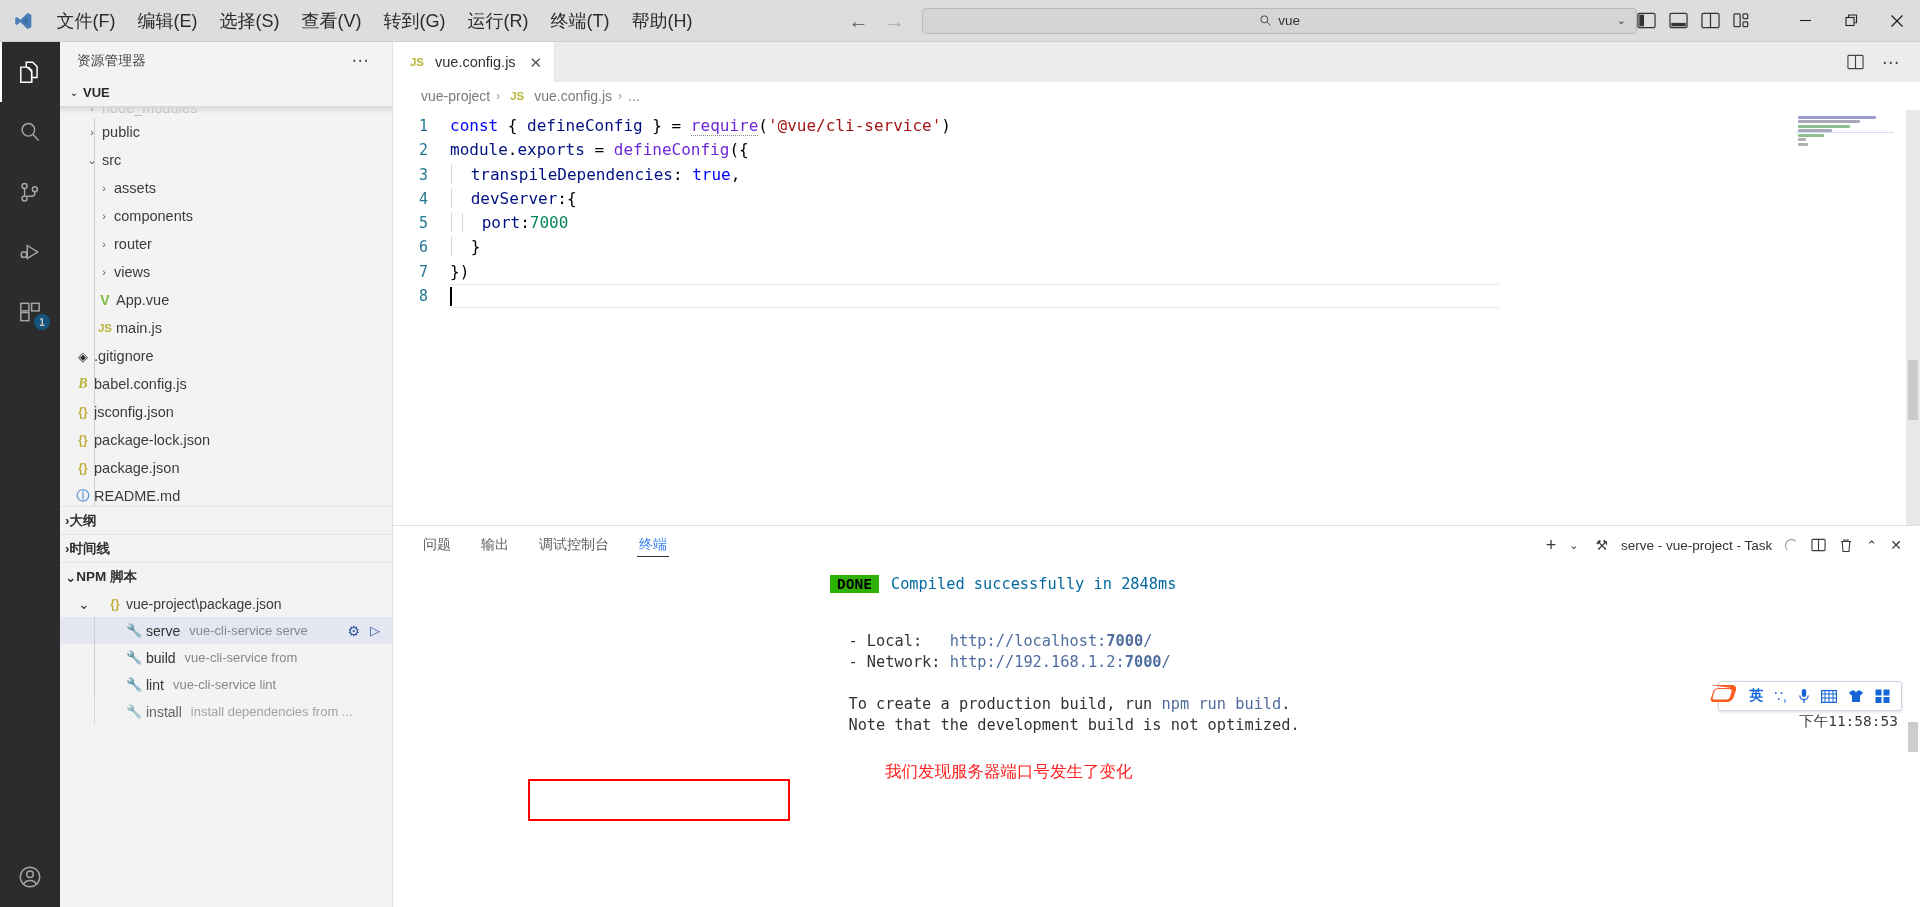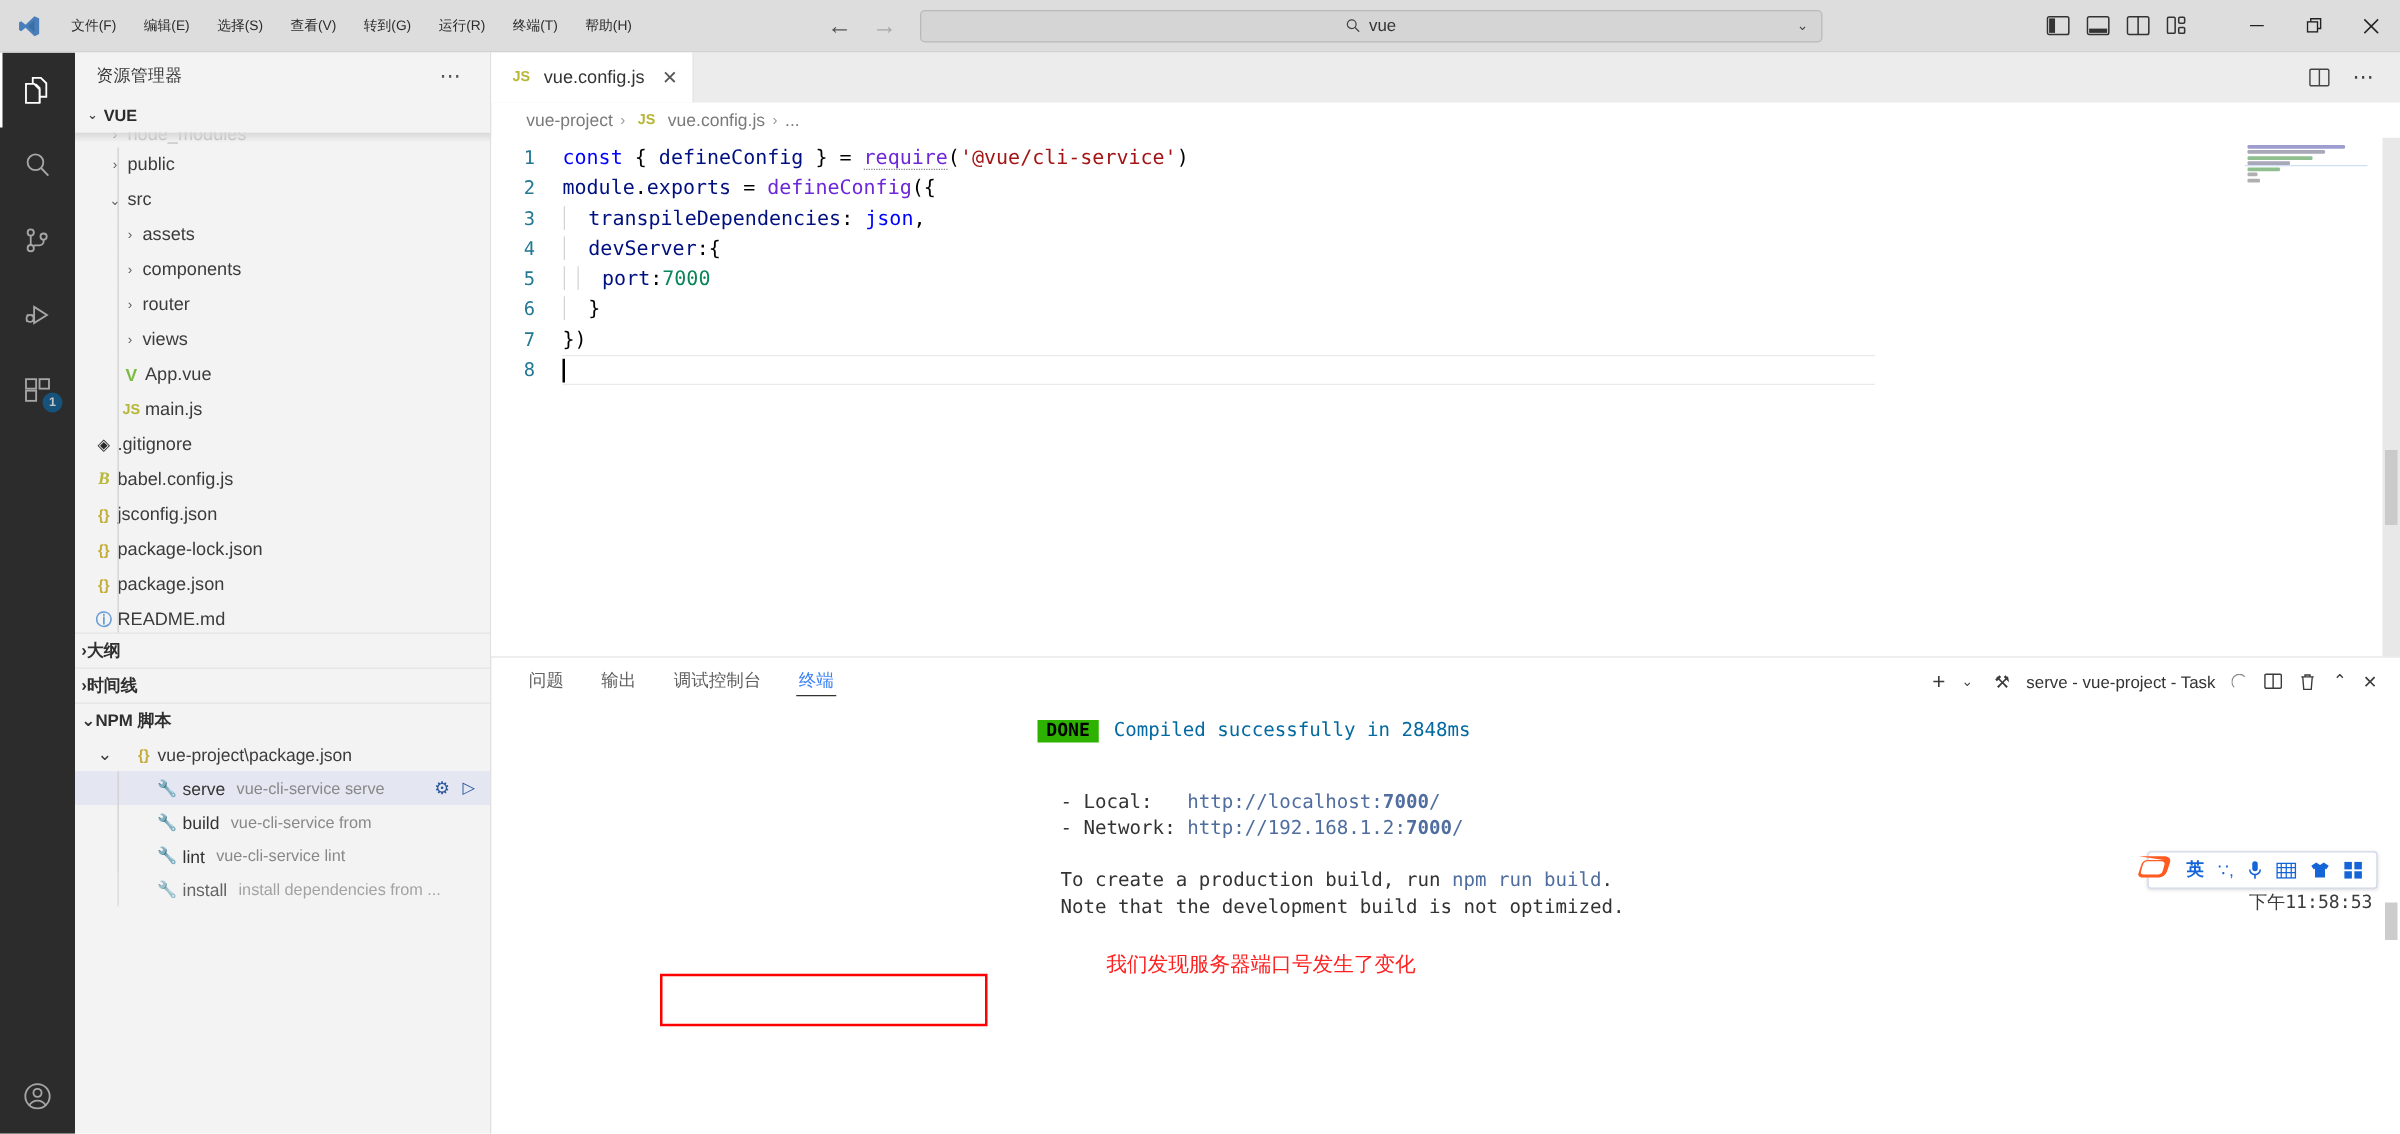--- a/index.html
+++ b/index.html
@@ -14,21 +14,21 @@
 
   
   .titlebar {
     height: 42px; background: #dddddd; display: flex; align-items: center;
     flex: 0 0 42px; position: relative; border-bottom: 1px solid #d0d0d0;
   }
   .vscode-logo { width: 46px; display: flex; align-items: center; justify-content: center; }
   .vscode-logo svg { width: 20px; height: 20px; }
   .menubar { display: flex; align-items: center; height: 100%; }
   .menu-item {
-    padding: 0 11px; font-size: 11px; color: #2b2b2b; line-height: 42px;
+    padding: 0 11px; font-size: 18px; color: #2b2b2b; line-height: 42px;
     cursor: default; white-space: nowrap;
   }
   .nav-arrows { display: flex; align-items: center; gap: 16px; margin-left: 145px; }
   .nav-arrow { font-size: 20px; color: #555; line-height: 1; cursor: default; }
   .nav-arrow.disabled { color: #a8a8a8; }
   .qinput {
     margin-left: 18px; width: 722px; height: 26px; background: #d5d5d5;
     border: 1px solid #b9b9b9; border-radius: 4px; display: flex; align-items: center;
     justify-content: center; position: relative; font-size: 13.5px; color: #333;
   }
@@ -528,21 +528,21 @@
           <div class="cline">
             <span class="lnum">1</span>
             <span class="ctext"><span class="k-kw">const</span><span class="k-plain"> </span><span class="k-plain">{</span><span class="k-var"> defineConfig </span><span class="k-plain">}</span><span class="k-plain"> = </span><span class="k-fn" style="border-bottom:1px dotted #888;">require</span><span class="k-plain">(</span><span class="k-str">'@vue/cli-service'</span><span class="k-plain">)</span></span>
           </div>
           <div class="cline">
             <span class="lnum">2</span>
             <span class="ctext"><span class="k-var">module</span><span class="k-plain">.</span><span class="k-prop">exports</span><span class="k-plain"> = </span><span class="k-fn">defineConfig</span><span class="k-plain">({</span></span>
           </div>
           <div class="cline">
             <span class="lnum">3</span>
-            <span class="ctext"><span style="border-left:1px solid #d3d3d3; padding-left:9px; margin-left:1px;"></span><span class="k-plain"> </span><span class="k-prop">transpileDependencies</span><span class="k-plain">: </span><span class="k-kw">json</span><span class="k-plain">,</span></span>
+            <span class="ctext"><span style="border-left:1px solid #d3d3d3; padding-left:9px; margin-left:1px;"></span><span class="k-plain"> </span><span class="k-prop">transpileDependencies</span><span class="k-plain">: </span><span class="k-kw">true</span><span class="k-plain">,</span></span>
           </div>
           <div class="cline">
             <span class="lnum">4</span>
             <span class="ctext"><span style="border-left:1px solid #d3d3d3; padding-left:9px; margin-left:1px;"></span><span class="k-plain"> </span><span class="k-prop">devServer</span><span class="k-plain">:{</span></span>
           </div>
           <div class="cline">
             <span class="lnum">5</span>
             <span class="ctext"><span style="border-left:1px solid #d3d3d3; padding-left:9px; margin-left:1px;"></span><span style="border-left:1px solid #d3d3d3; padding-left:9px; margin-left:1px;"></span><span class="k-plain"> </span><span class="k-prop">port</span><span class="k-plain">:</span><span class="k-num">7000</span></span>
           </div>
           <div class="cline">

